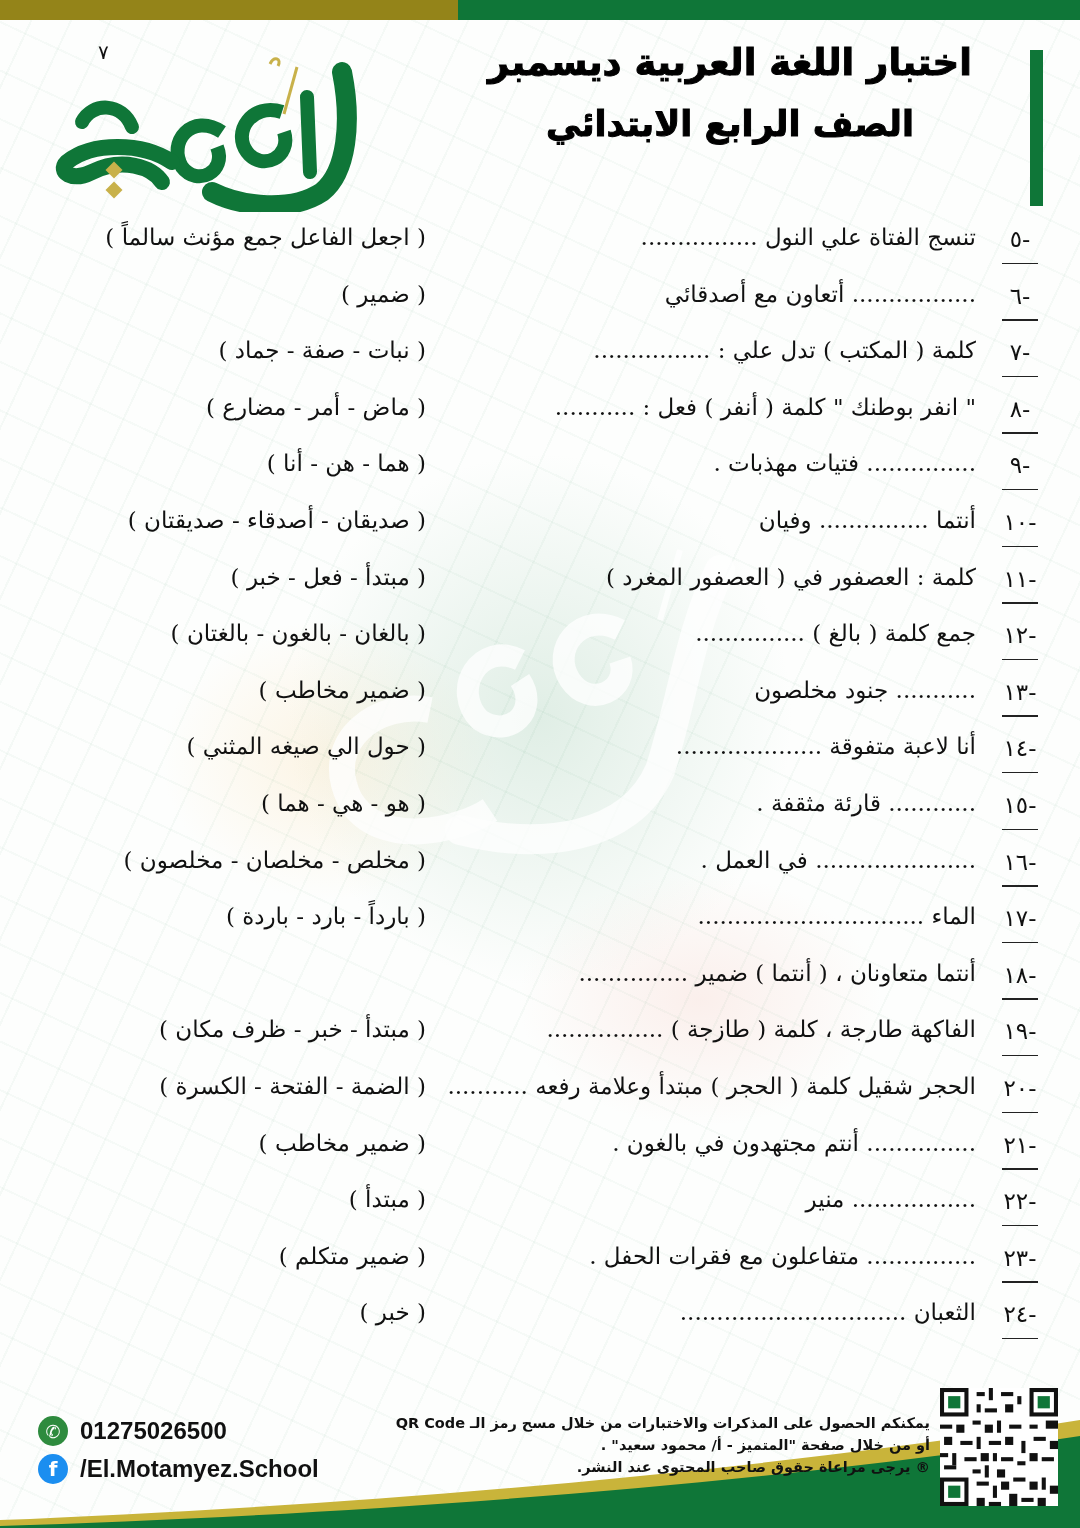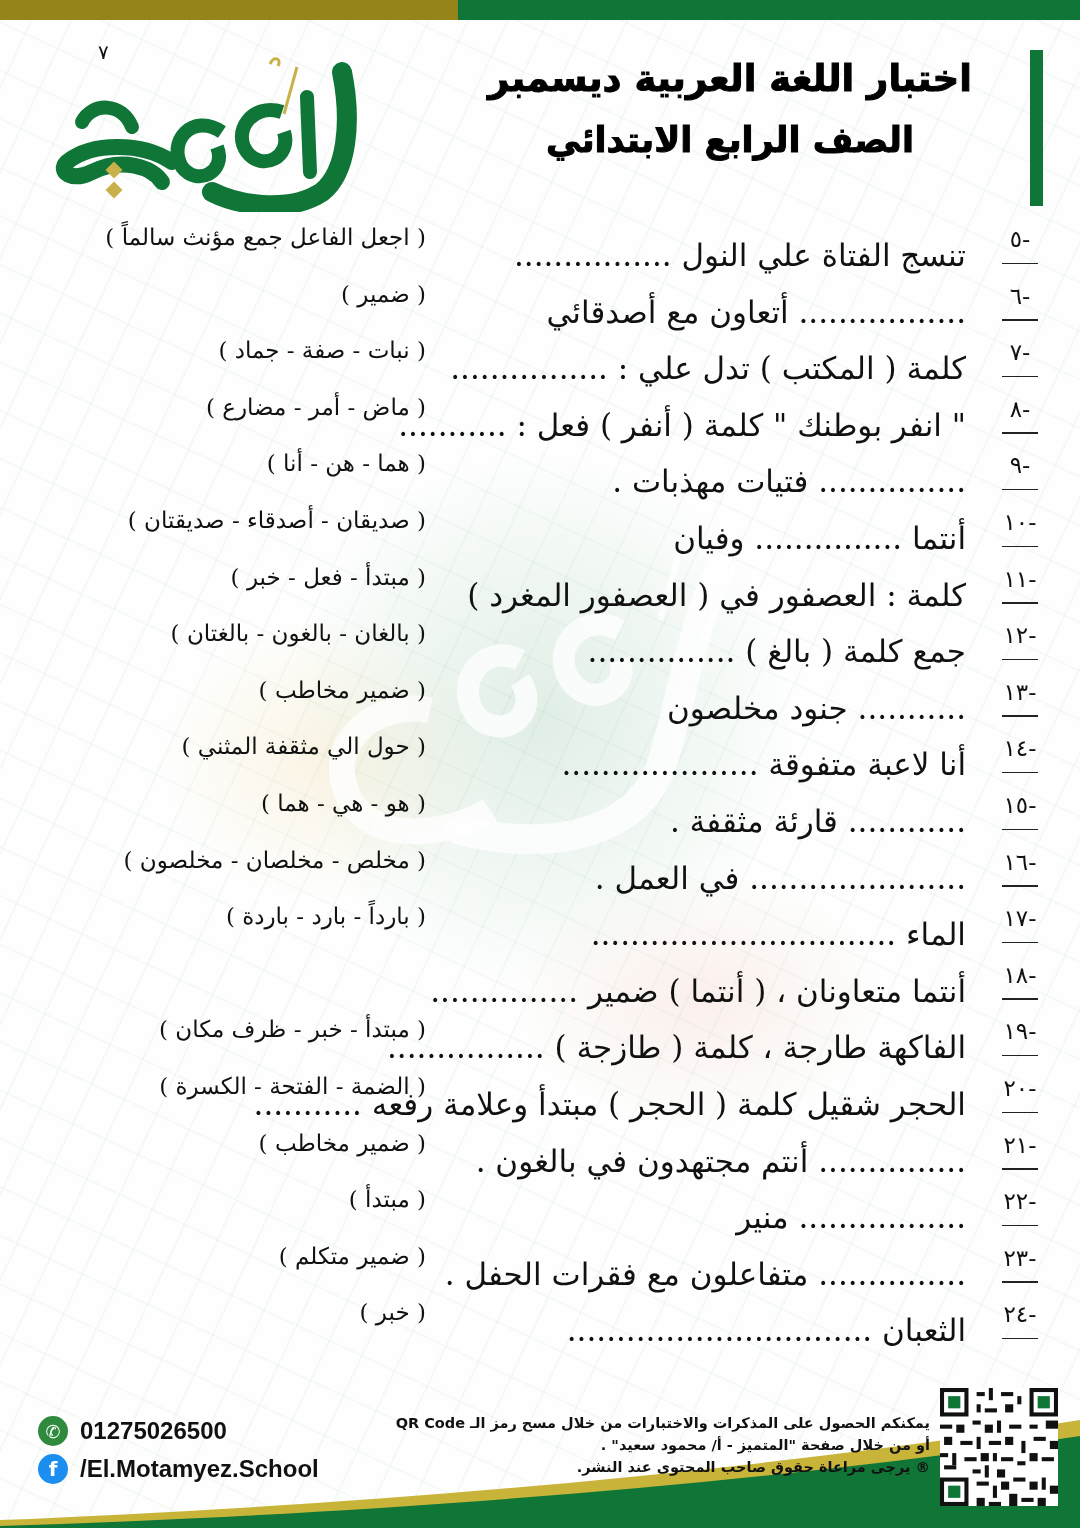--- a/index.html
+++ b/index.html
@@ -21,21 +21,21 @@
         repeating-linear-gradient(25deg, rgba(16,120,60,0.03) 0 2px, transparent 2px 44px);
     }
 
     
     .top-bar { position: absolute; top: 0; left: 0; width: 1080px; height: 20px; display: flex; }
     .top-bar .gold { width: 458px; background: #948419; }
     .top-bar .green { flex: 1; background: #0f7638; }
 
     
     .title-accent { position: absolute; left: 1030px; top: 50px; width: 13px; height: 156px; background: #0f7638; }
-    .title-block { position: absolute; right: 70px; top: 52px; width: 560px; text-align: center; direction: rtl; }
+    .title-block { position: absolute; right: 70px; top: 36px; width: 560px; text-align: center; direction: rtl; }
     .title-line1 { font-family: "DejaVu Sans", sans-serif; font-weight: 900; font-size: 37px; line-height: 54px; color: #000; -webkit-text-stroke: 1px #000; }
     .title-line2 { font-family: "DejaVu Sans", sans-serif; font-weight: 900; font-size: 35px; line-height: 60px; color: #000; -webkit-text-stroke: 1px #000; margin-top: 4px; }
 
     
     .logo { position: absolute; left: 52px; top: 42px; width: 310px; height: 170px; }
     .page-number { position: absolute; left: 98px; top: 40px; font-size: 20px; font-family: "DejaVu Sans", sans-serif; }
 
     
     .watermark { position: absolute; left: 260px; top: 510px; width: 500px; height: 360px; opacity: 0.9; }
 
@@ -43,23 +43,22 @@
     .questions { position: absolute; top: 218px; left: 0; width: 1080px; }
     .q-row { position: absolute; left: 0; width: 1080px; height: 56.6px; direction: rtl; }
     .q-num {
       position: absolute; right: 40px; top: 8px; width: 40px; text-align: center;
       font-size: 23px; font-family: "DejaVu Sans", sans-serif;
     }
     .q-num::after {
       content: ""; position: absolute; left: 2px; right: 2px; bottom: -12px; height: 1.5px; background: #222;
     }
     .q-text {
-      position: absolute; right: 114px; top: 6px; font-size: 31px; white-space: nowrap;
+      position: absolute; right: 104px; top: 6px; font-size: 23px; white-space: nowrap;
       font-family: "DejaVu Serif", serif;
-      margin-top: 13px;
     }
     .q-hint {
       position: absolute; right: 654px; top: 6px; font-size: 23px; white-space: nowrap;
       font-family: "DejaVu Serif", serif;
     }
 
     
     .footer-wave { position: absolute; left: 0; top: 1380px; width: 1080px; height: 148px; }
     .qr { position: absolute; left: 940px; top: 1388px; width: 118px; height: 118px; background: #fff; }
     .footer-text {
@@ -159,21 +158,21 @@
     <span class="q-hint">( بالغان - بالغون - بالغتان )</span>
   </div>
   <div class="q-row" style="top:452.8px">
     <span class="q-num">-١٣</span>
     <span class="q-text">........... جنود مخلصون</span>
     <span class="q-hint">( ضمير مخاطب )</span>
   </div>
   <div class="q-row" style="top:509.4px">
     <span class="q-num">-١٤</span>
     <span class="q-text">أنا لاعبة متفوقة ....................</span>
-    <span class="q-hint">( حول الي مثقفة المثني )</span>
+    <span class="q-hint">( حول الي صيغه المثني )</span>
   </div>
   <div class="q-row" style="top:566px">
     <span class="q-num">-١٥</span>
     <span class="q-text">............ قارئة مثقفة .</span>
     <span class="q-hint">( هو - هي - هما )</span>
   </div>
   <div class="q-row" style="top:622.6px">
     <span class="q-num">-١٦</span>
     <span class="q-text">...................... في العمل .</span>
     <span class="q-hint">( مخلص - مخلصان - مخلصون )</span>

